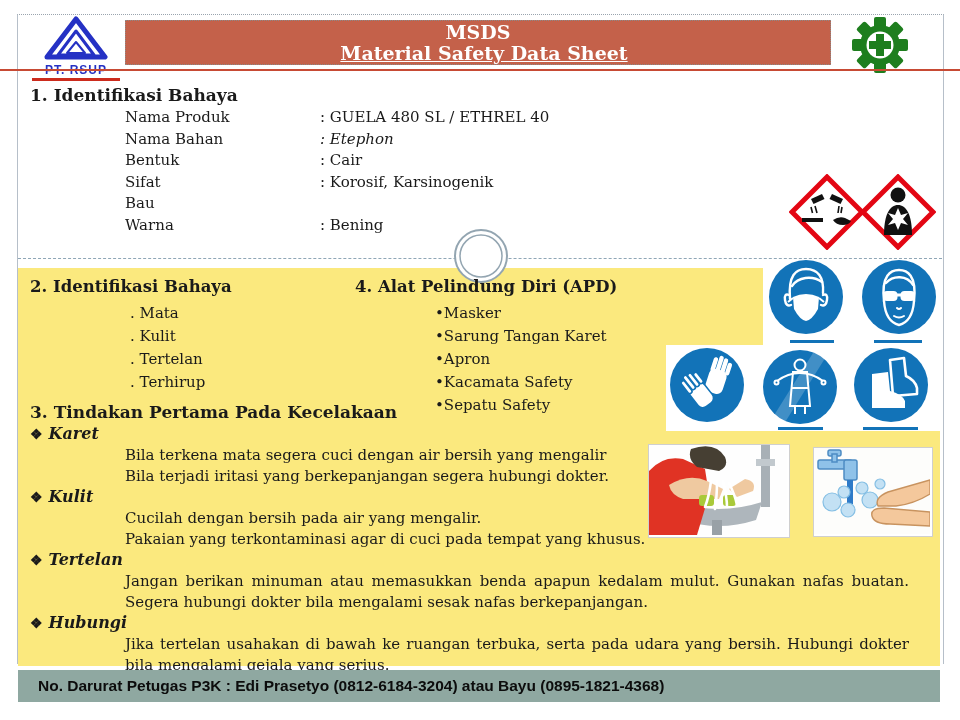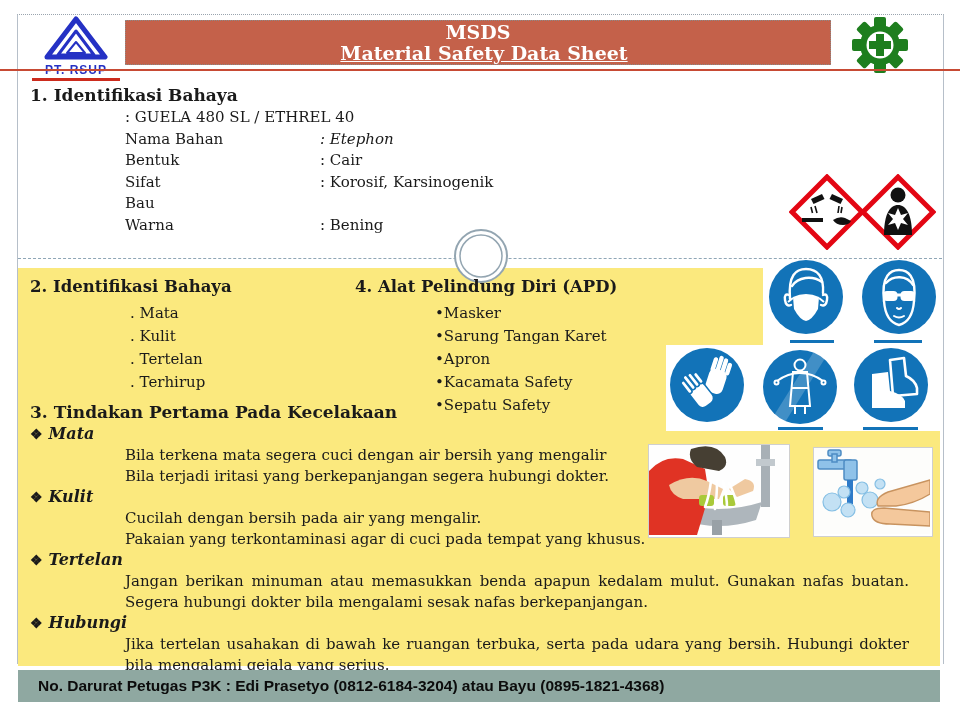--- a/index.html
+++ b/index.html
@@ -105,20 +105,21 @@
       </g>
     </svg>
   </div>
 
   <div id="accent-line" class="abs"></div>
 
   <div id="section1" class="abs">
     <div class="sec-title">1. Identifikasi Bahaya</div>
     <div class="s1-rows">
       <div class="s1-row">
+        <div class="s1-label">Nama  Produk</div>
         <div class="s1-val">: GUELA 480 SL / ETHREL 40</div>
       </div>
       <div class="s1-row">
         <div class="s1-label">Nama Bahan</div>
         <div class="s1-val italic">: Etephon</div>
       </div>
       <div class="s1-row">
         <div class="s1-label">Bentuk</div>
         <div class="s1-val">: Cair</div>
       </div>
@@ -268,21 +269,21 @@
   </div>
   <div class="abs blue-bar" style="left:790px;top:340px;width:44px;"></div>
   <div class="abs blue-bar" style="left:874px;top:340px;width:48px;"></div>
   <div class="abs blue-bar" style="left:778px;top:427px;width:45px;"></div>
   <div class="abs blue-bar" style="left:863px;top:427px;width:55px;"></div>
 
   <div id="section3" class="abs">
     <div class="sec-title">3. Tindakan Pertama Pada Kecelakaan</div>
 
     <div class="entry-head">
-      <span class="blt">❖</span><span>Mata</span>
+      <span class="blt">❖</span><span>Karet</span>
     </div>
     <div class="lines">
       <div>Bila terkena mata segera cuci dengan air bersih yang mengalir</div>
       <div>Bila terjadi iritasi yang berkepanjangan segera hubungi dokter.</div>
     </div>
 
     <div class="entry-head">
       <span class="blt">❖</span><span>Kulit</span>
     </div>
     <div class="lines">

